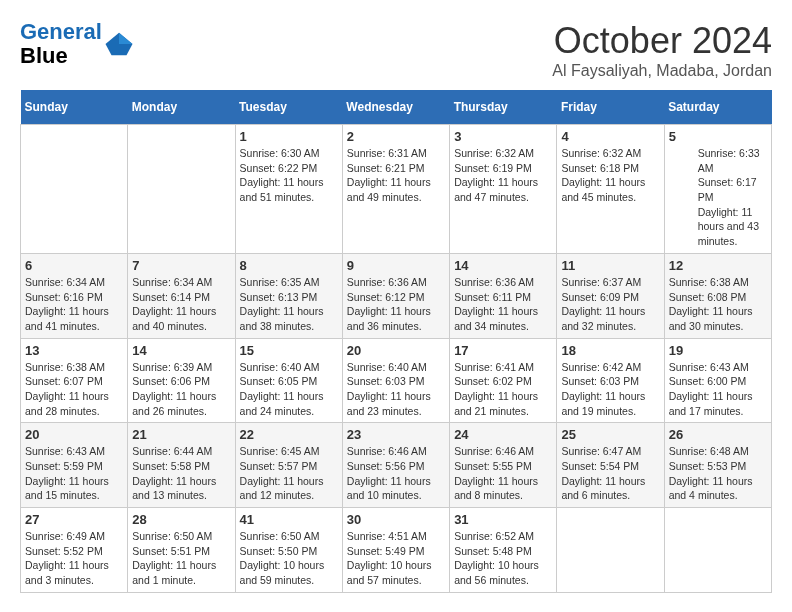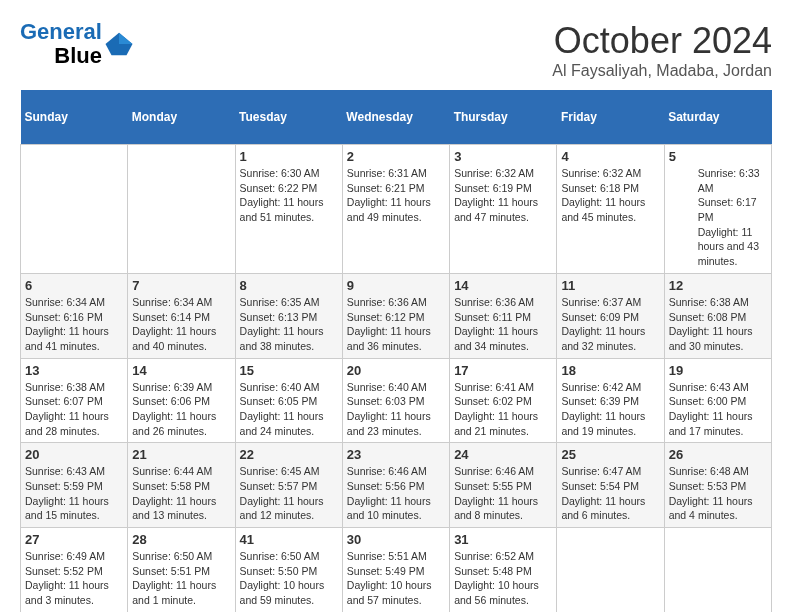--- a/index.html
+++ b/index.html
@@ -12,21 +12,20 @@
     }
     .header {
       display: flex;
       justify-content: space-between;
       align-items: flex-start;
       margin-bottom: 10px;
     }
     .logo {
       display: flex;
       align-items: center;
-      text-align: right;
     }
     .logo-text {
       font-size: 22px;
       font-weight: bold;
       color: #333;
       line-height: 1.1;
     }
     .logo-text span {
       color: #1a6bb5;
     }
@@ -49,21 +48,21 @@
       color: #555;
     }
     table {
       width: 100%;
       border-collapse: collapse;
       font-size: 11px;
     }
     th {
       background-color: #2d6db5;
       color: white;
-      padding: 20px 4px;
+      padding: 10px 4px;
       text-align: left;
       font-size: 12px;
       font-weight: bold;
     }
     td {
       border: 1px solid #ccc;
       vertical-align: top;
       padding: 4px;
       min-height: 80px;
       width: 107px;
@@ -229,21 +228,21 @@
         </td>
         <td>
           <span class="day-number">17</span>
           <div class="day-info" style="white-space: pre-line;">Sunrise: 6:41 AM
 Sunset: 6:02 PM
 Daylight: 11 hours and 21 minutes.</div>
         </td>
         <td>
           <span class="day-number">18</span>
           <div class="day-info" style="white-space: pre-line;">Sunrise: 6:42 AM
-Sunset: 6:39 PM
+Sunset: 6:03 PM
 Daylight: 11 hours and 19 minutes.</div>
         </td>
         <td>
           <span class="day-number">19</span>
           <div class="day-info" style="white-space: pre-line;">Sunrise: 6:43 AM
 Sunset: 6:00 PM
 Daylight: 11 hours and 17 minutes.</div>
         </td>
       </tr>
       <tr>
@@ -304,21 +303,21 @@
 Daylight: 11 hours and 1 minute.</div>
         </td>
         <td>
           <span class="day-number">41</span>
           <div class="day-info" style="white-space: pre-line;">Sunrise: 6:50 AM
 Sunset: 5:50 PM
 Daylight: 10 hours and 59 minutes.</div>
         </td>
         <td>
           <span class="day-number">30</span>
-          <div class="day-info" style="white-space: pre-line;">Sunrise: 5:51 AM
+          <div class="day-info" style="white-space: pre-line;">Sunrise: 4:51 AM
 Sunset: 5:49 PM
 Daylight: 10 hours and 57 minutes.</div>
         </td>
         <td>
           <span class="day-number">31</span>
           <div class="day-info" style="white-space: pre-line;">Sunrise: 6:52 AM
 Sunset: 5:48 PM
 Daylight: 10 hours and 56 minutes.</div>
         </td>
         <td class="empty-cell"></td>

